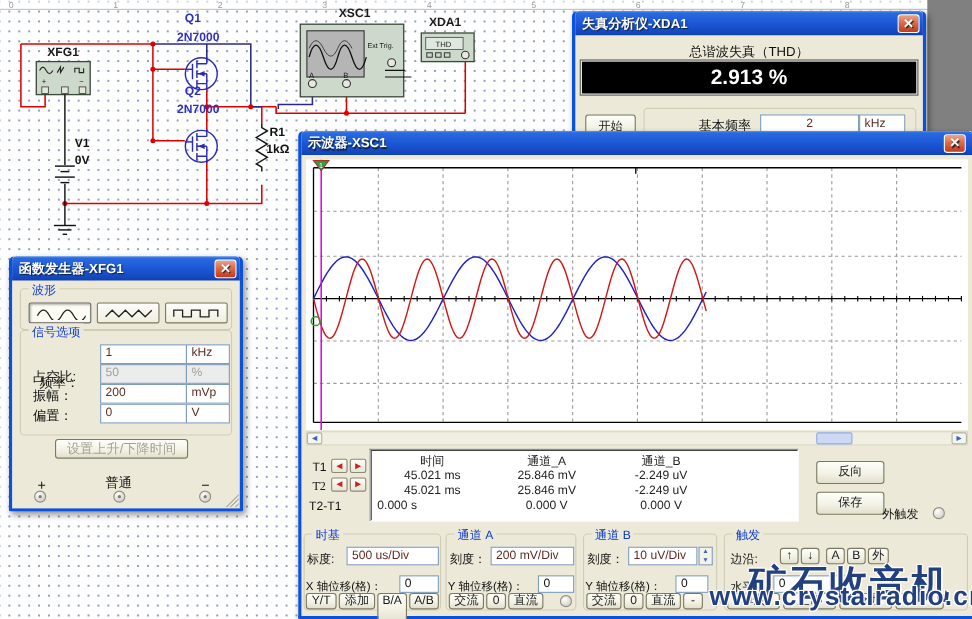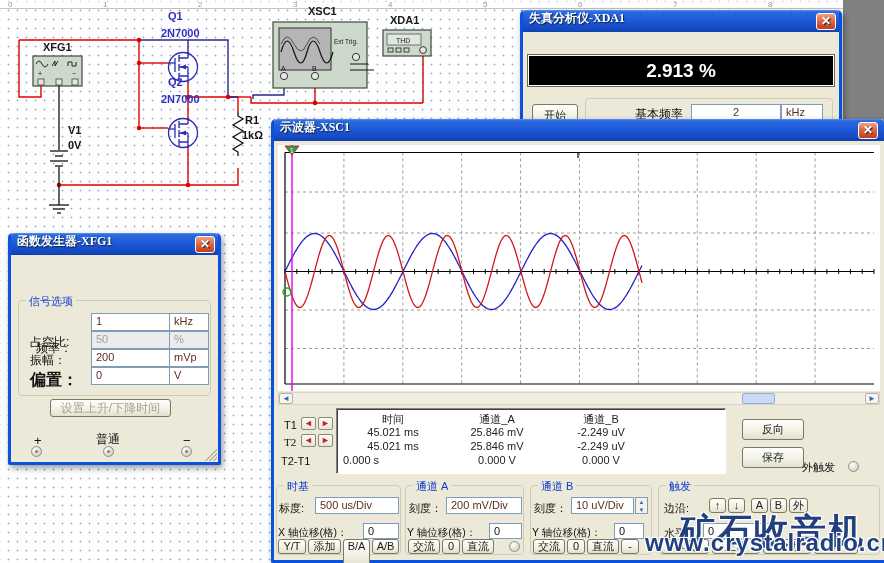--- a/index.html
+++ b/index.html
@@ -15,22 +15,22 @@
   .ruler span { position:absolute; top:0; font-size:8px; color:#9a9a9a; }
   .gray-edge { position:absolute; left:843px; top:0; width:41px; height:122px; background:#808080; z-index:2; }
 
   svg text { font-family:"Liberation Sans", sans-serif; }
 
   
   .win { position:absolute; background:#ece9d8; border:3px solid #0a52dd; border-top:none;
          border-radius:5px 5px 2px 2px; box-shadow:2px 3px 6px rgba(0,0,0,.4); }
   .titlebar { position:relative; height:22px; border-radius:4px 4px 0 0;
     background:linear-gradient(180deg,#5a96f2 0%,#2a6ae0 8%,#1b55d4 55%,#1347bd 90%,#0d3fae 100%);
-    color:#fff; font-weight:bold; font-size:12px; display:flex; align-items:flex-start;
-    padding-left:6px; text-shadow:1px 1px 1px #123;font-family:Liberation Serif, serif; }
+    color:#fff; font-weight:bold; font-size:12px; display:flex; align-items:center;
+    padding-left:6px; text-shadow:1px 1px 1px #123; }
   .closebtn { position:absolute; right:3px; top:3px; width:20px; height:17px;
     background:linear-gradient(180deg,#f0a183 0%,#df6a45 45%,#c43c1c 100%);
     border:1px solid #fff; border-radius:3px; color:#fff; font-size:12px; font-weight:bold;
     line-height:15px; text-align:center; cursor:pointer; }
   .grp { position:absolute; border:1px solid #cfcdb4; border-radius:4px; }
   .grp-legend { position:absolute; top:-7px; left:7px; background:#ece9d8; color:#0b3bd0;
     font-size:11px; padding:0 3px; white-space:nowrap; }
   .field { position:absolute; background:#fff; border:1px solid #7f9db9; font-size:11px;
     color:#5e2c20; padding:1px 4px; overflow:hidden; white-space:nowrap; }
   .field.dis { background:#ececec; color:#a0a0a0; }
@@ -222,20 +222,21 @@
   <text x="390" y="24" font-size="11" font-weight="bold" fill="#1a1a1a">XDA1</text>
 </svg>
 
 <div class="gray-edge"></div>
 
 <div class="win" style="left:520px; top:10px; width:322px; height:116px; z-index:10;">
   <div class="titlebar">
     <span>失真分析仪-XDA1</span>
     <div class="closebtn">✕</div>
   </div>
+  <div class="lbl" style="left:0; top:29px; width:316px; text-align:center; font-size:12px;">总谐波失真（THD）</div>
   <div class="thd-display">2.913 %</div>
   <div class="grp" style="left:62px; top:88px; width:248px; height:40px;"></div>
   <div class="xbtn" style="left:9px; top:94px; width:46px; height:22px; line-height:20px;">开始</div>
   <div class="lbl" style="left:112px; top:96px; font-size:12px;">基本频率</div>
   <div class="field" style="left:168px; top:94px; width:90px; height:18px; text-align:center;">2</div>
   <div class="field" style="left:258px; top:94px; width:42px; height:18px;">kHz</div>
 </div>
 
 <div class="win" style="left:271px; top:119px; width:616px; height:444px; z-index:20;">
   <div class="titlebar">
@@ -420,37 +421,55 @@
     <div class="xbtn" style="left:155px; top:53px; width:44px; height:15px; line-height:13px;">无</div>
   </div>
 </div>
 
 <div class="win" style="left:8px; top:233px; width:213px; height:232px; z-index:15;">
   <div class="titlebar">
     <span>函数发生器-XFG1</span>
     <div class="closebtn">✕</div>
   </div>
 
+  <div class="grp" style="left:7px; top:29px; width:193px; height:38px;">
+    <div class="grp-legend">波形</div>
+    <div class="waveblock sel" style="left:7px; top:12px; width:57px;">
+      <svg width="46" height="12">
+          <path d="M2,8 q5.5,-10 11,0 t11,0 t11,0 t11,0" stroke="#222" fill="none" stroke-width="1.2"></path>
+        </svg>
+    </div>
+    <div class="waveblock" style="left:69px; top:12px; width:57px;">
+      <svg width="46" height="12">
+          <path d="M2,9 l6,-6 l6,6 l6,-6 l6,6 l6,-6 l6,6 l6,-6" stroke="#222" fill="none" stroke-width="1.2"></path>
+        </svg>
+    </div>
+    <div class="waveblock" style="left:131px; top:12px; width:57px;">
+      <svg width="46" height="12">
+          <path d="M2,9 v-6 h8 v6 h8 v-6 h8 v6 h8 v-6 h8 v6" stroke="#222" fill="none" stroke-width="1.2"></path>
+        </svg>
+    </div>
+  </div>
 
   <div class="grp" style="left:7px; top:67px; width:193px; height:96px;">
     <div class="grp-legend">信号选项</div>
 
     <div class="lbl" style="left:17px; top:15px; font-size:12px;margin-top:24px;">频率：</div>
     <div class="field" style="left:72px; top:12px; width:79px; height:18px;">1</div>
     <div class="field" style="left:150px; top:12px; width:40px; height:18px;">kHz</div>
 
     <div class="lbl" style="left:11px; top:33px; font-size:12px;">占空比:</div>
     <div class="field dis" style="left:72px; top:30px; width:79px; height:18px;">50</div>
     <div class="field dis" style="left:150px; top:30px; width:40px; height:18px;">%</div>
 
     <div class="lbl" style="left:11px; top:51px; font-size:12px;">振幅：</div>
     <div class="field" style="left:72px; top:48px; width:79px; height:18px;">200</div>
     <div class="field" style="left:150px; top:48px; width:40px; height:18px;">mVp</div>
 
-    <div class="lbl" style="left:11px; top:69px; font-size:16px;font-weight:bold;">偏置：</div>
+    <div class="lbl" style="left:11px; top:69px; font-size:12px;">偏置：</div>
     <div class="field" style="left:72px; top:66px; width:79px; height:18px;">0</div>
     <div class="field" style="left:150px; top:66px; width:40px; height:18px;">V</div>
   </div>
 
   <div class="xbtn" style="left:39px; top:166px; width:121px; height:18px; line-height:16px; color:#a5a195; font-size:12px;">设置上升/下降时间</div>
 
   <div class="lbl" style="left:23px; top:200px; font-size:13px;">+</div>
   <div class="lbl" style="left:85px; top:198px; font-size:12px;">普通</div>
   <div class="lbl" style="left:172px; top:200px; font-size:13px;">−</div>
   <div class="term" style="left:20px; top:213px;"></div>

